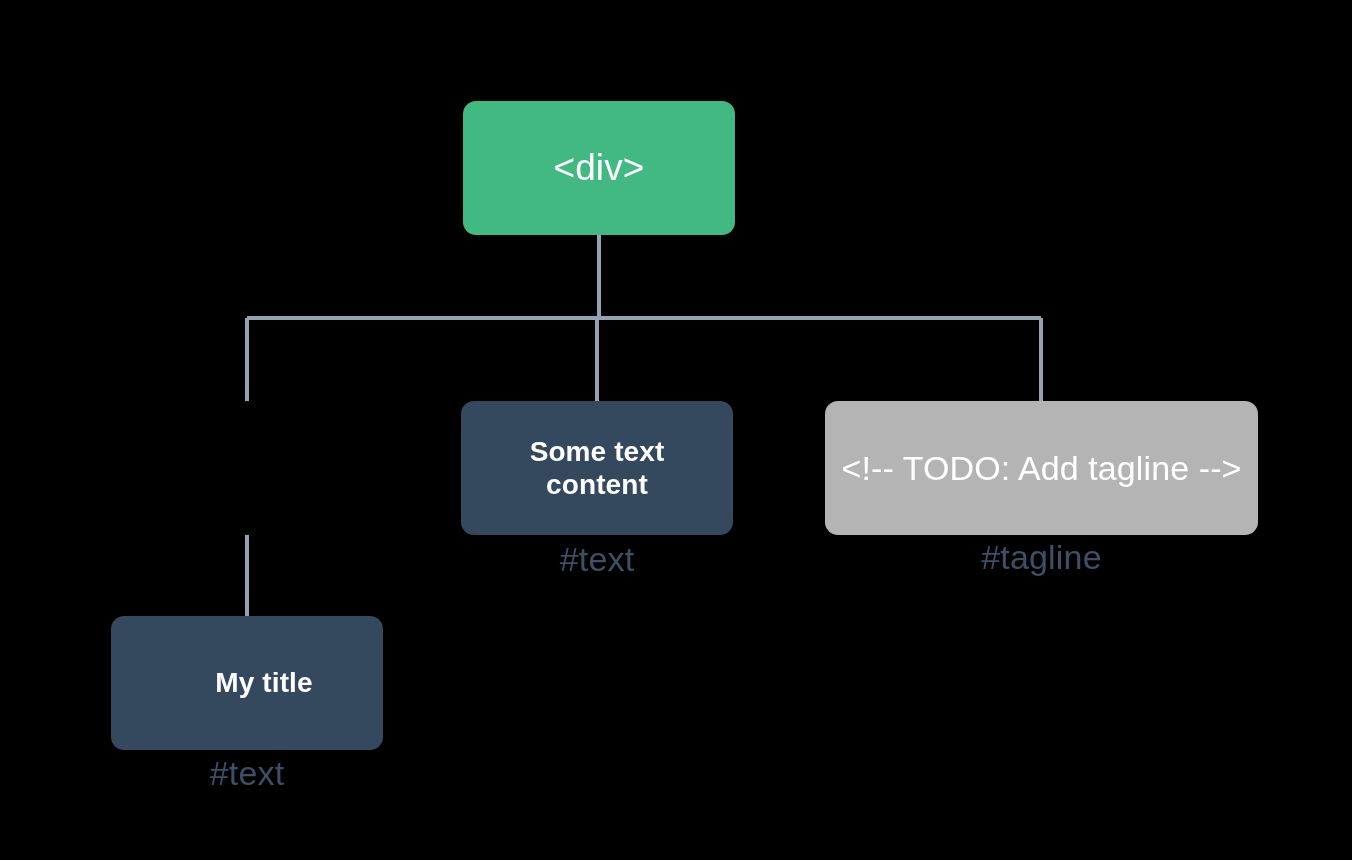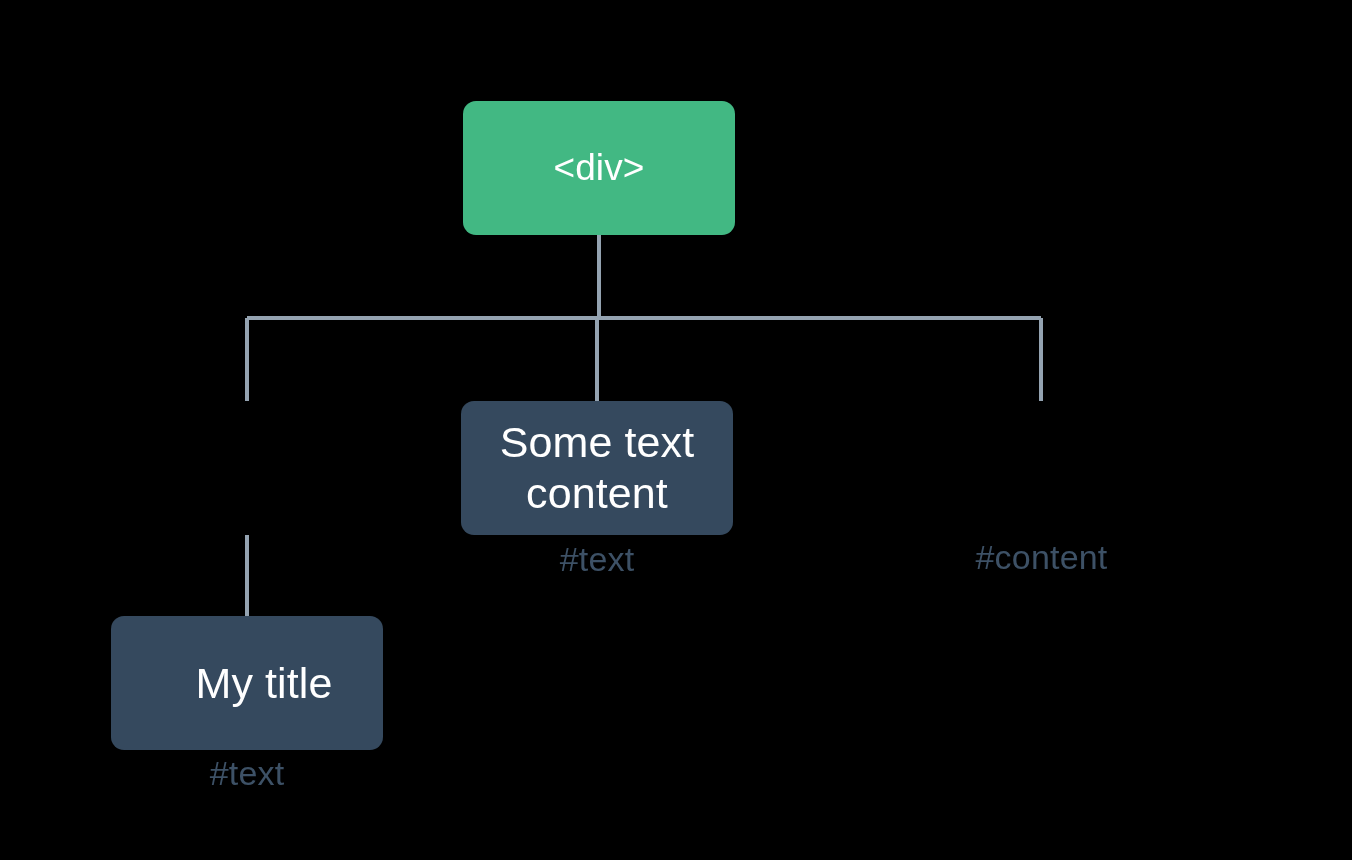--- a/index.html
+++ b/index.html
@@ -48,22 +48,22 @@
   .node-element {
     background: #42b883;
     color: #ffffff;
     font-size: 37px;
     font-weight: 500;
   }
 
   .node-text {
     background: #35495e;
     color: #ffffff;
-    font-size: 43px;
-    font-weight: 400;
+    font-size: 28px;
+    font-weight: 700;
   }
 
   .node-comment {
     background: #b4b4b4;
     color: #ffffff;
     font-size: 34px;
     font-weight: 400;
   }
 
   .node-label {
@@ -107,22 +107,23 @@
 
       <path d="M 247 535 L 247 616"></path>
     </g>
   </svg>
 
   <div class="node node-element" id="node-div">&lt;div&gt;</div>
 
 
   <div class="node node-text" id="node-some-text">Some text content</div>
 
+  <div class="node node-comment" id="node-comment">&lt;!-- TODO: Add tagline  --&gt;</div>
 
   <div class="node node-text" id="node-my-title">My title</div>
 
   <div class="node-label" id="label-some-text">#text</div>
 
-  <div class="node-label" id="label-comment">#content</div>
+  <div class="node-label" id="label-comment">#tagline</div>
 
   <div class="node-label" id="label-my-title">#text</div>
 
 </div>
 
 </body></html>

